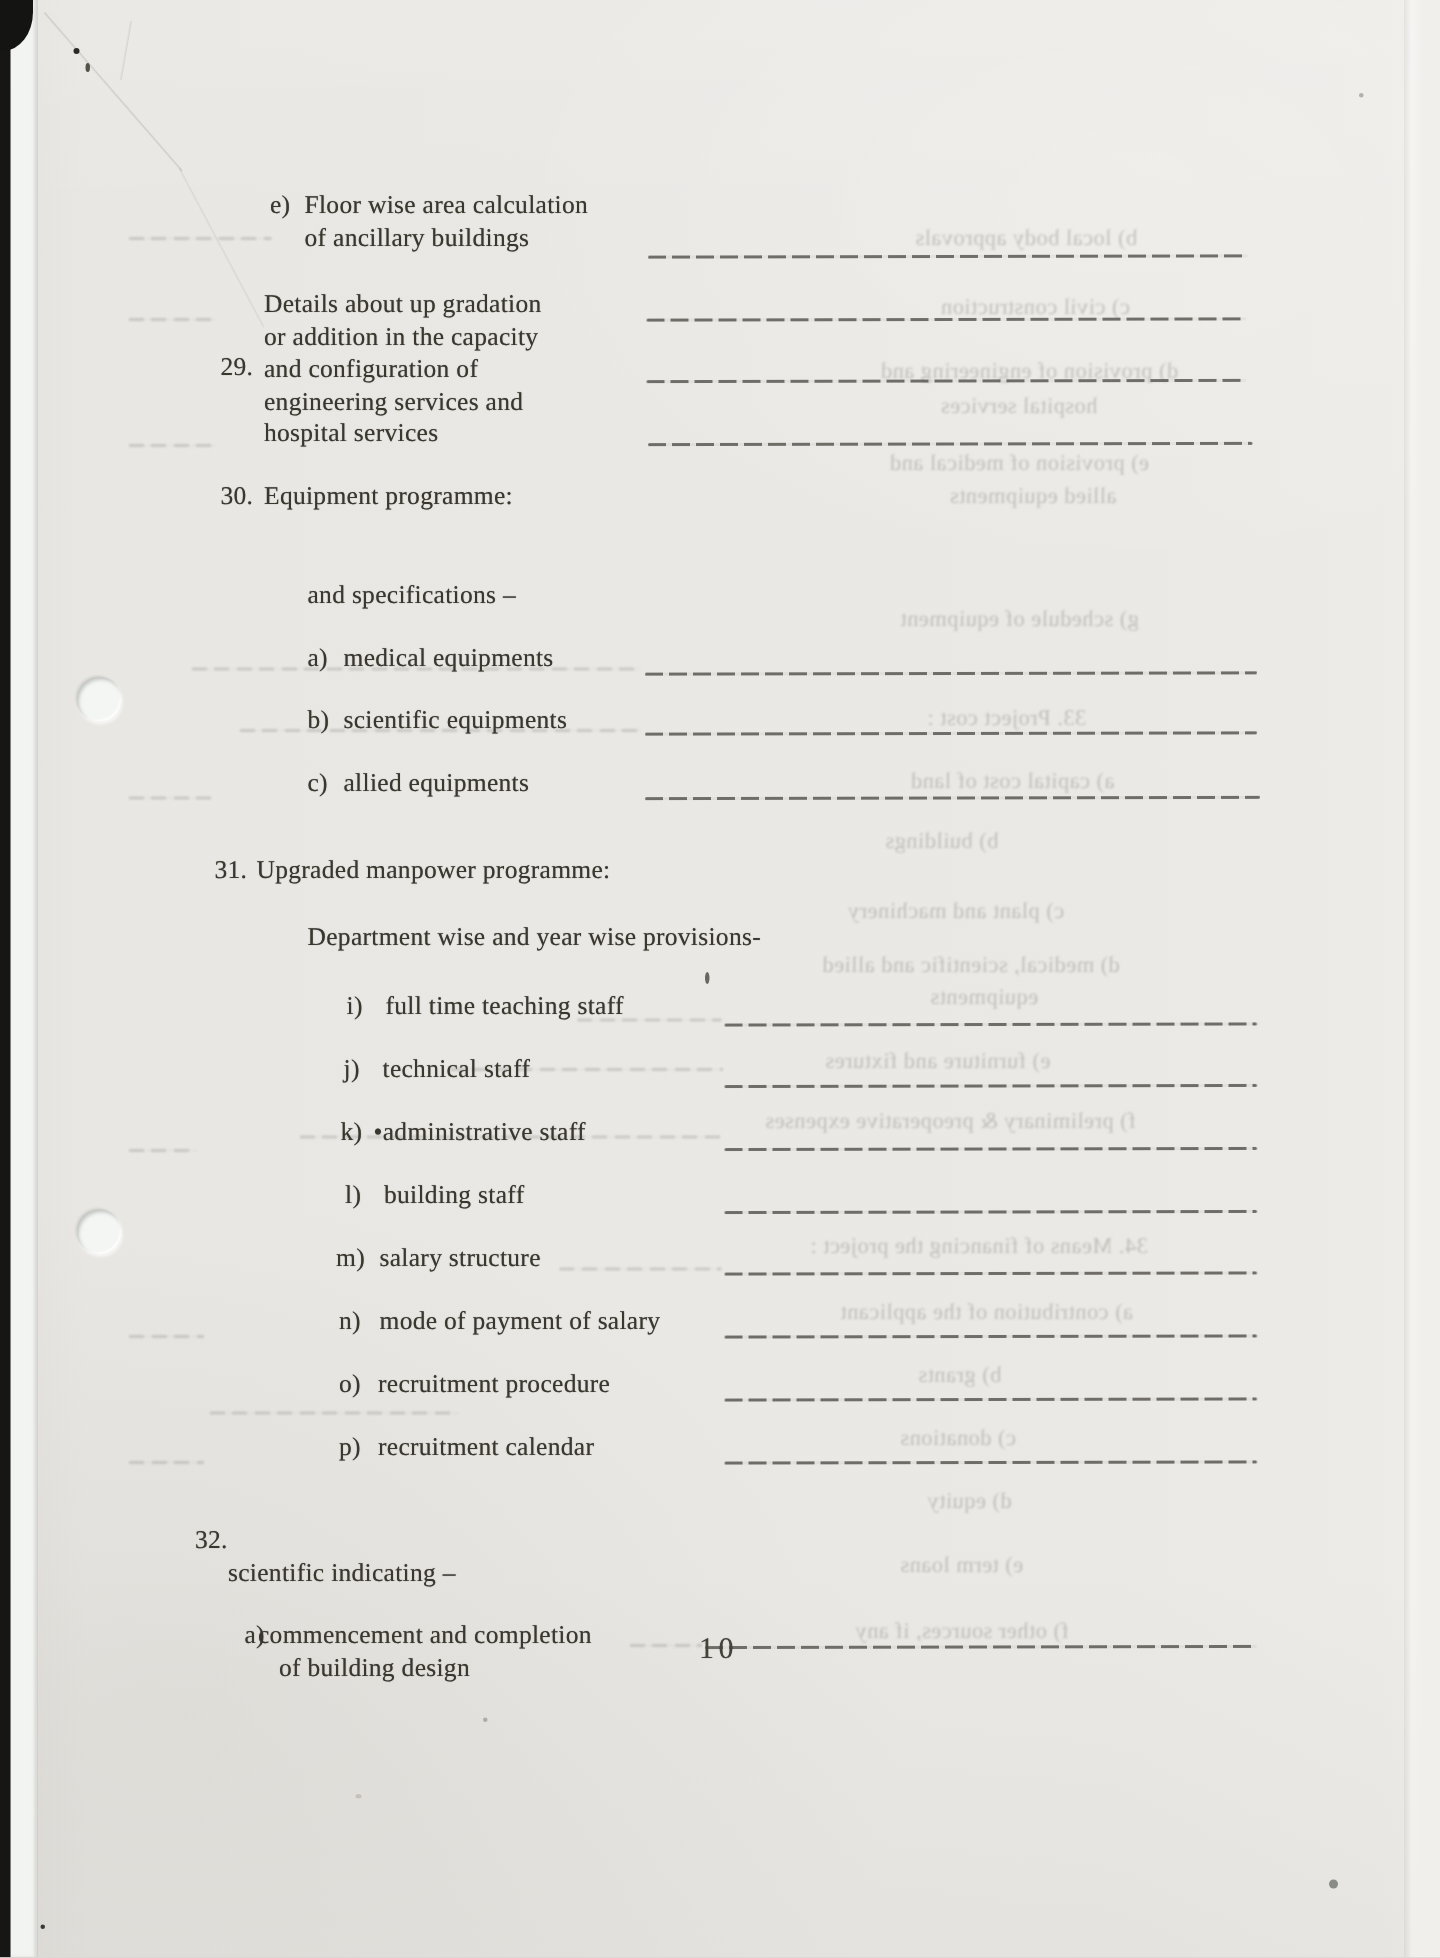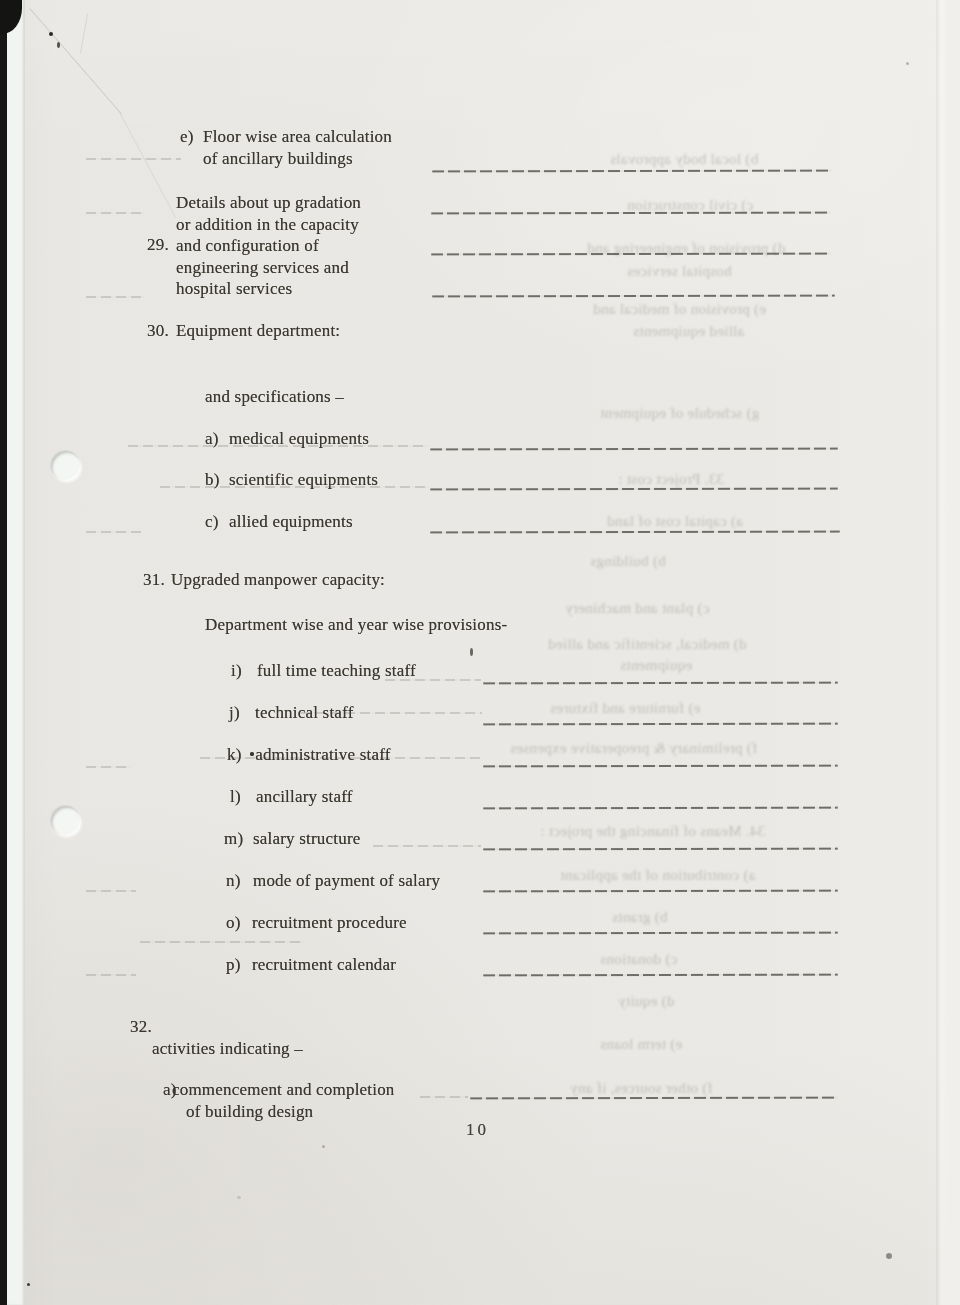--- a/index.html
+++ b/index.html
@@ -49,21 +49,21 @@
     box-shadow: inset 1.5px 2px 2.5px rgba(110,112,108,0.35), inset -1px -1px 1.5px rgba(255,255,255,0.9), 1px 2px 2px rgba(255,255,255,0.6), -1px -1px 1px rgba(120,120,115,0.12);
   }
   .punch-top{left:51px;top:451px;}
   .punch-bottom{left:51px;top:806px;}
   .speck{position:absolute;border-radius:50%;z-index:3;}
   .crease{position:absolute;height:1px;background:rgba(115,110,102,0.22);transform-origin:left top;z-index:1;filter:blur(0.4px);}
   .crease-1{left:30px;top:8px;width:140px;transform:rotate(49deg);}
   .crease-2{left:120px;top:112px;width:120px;transform:rotate(62deg);background:rgba(115,110,102,0.12);}
   .crease-3{left:88px;top:14px;width:40px;transform:rotate(100deg);background:rgba(115,110,102,0.16);}
   .page-number{
-    position:absolute;left:466px;top:1120px;font-size:17px;color:#45423a;letter-spacing:3px;
+    position:absolute;left:466px;top:1088px;font-size:20px;color:#45423a;letter-spacing:3px;
     text-shadow:0 0 0.6px rgba(57,54,47,0.6);z-index:2;
   }
 </style>
 </head>
 <body>
 
 <div class="scan">
   <div class="crease crease-1"></div>
   <div class="crease crease-2"></div>
   <div class="crease crease-3"></div>
@@ -115,60 +115,60 @@
       <div class="row-label" style="left: 147px; top: 193px; margin-top: 42px;">29.</div>
       <div class="row-line" style="left: 176px; top: 193px;">Details about up gradation</div>
       <div class="row-line" style="left: 176px; top: 214.5px;">or addition in the capacity</div>
       <div class="row-line" style="left: 176px; top: 236px;">and configuration of</div>
       <div class="row-line" style="left: 176px; top: 257.5px;">engineering services and</div>
       <div class="row-line" style="left: 176px; top: 279px;">hospital services</div>
       <div class="fill-line" style="left: 431px; top: 212px; width: 400px;"></div>
       <div class="fill-line" style="left: 431px; top: 253px; width: 400px;"></div>
       <div class="fill-line" style="left: 432px; top: 295px; width: 403px;"></div>
       <div class="row-label" style="left: 147px; top: 321px;">30.</div>
-      <div class="row-line" style="left: 176px; top: 321px;">Equipment department:</div>
+      <div class="row-line" style="left: 176px; top: 321px;">Equipment programme:</div>
       <div class="row-line" style="left: 205px; top: 387px;">and specifications –</div>
       <div class="row-label" style="left: 205px; top: 429px;">a)</div>
       <div class="row-line" style="left: 229px; top: 429px;">medical equipments</div>
       <div class="fill-line" style="left: 430px; top: 448px; width: 408px;"></div>
       <div class="row-label" style="left: 205px; top: 470px;">b)</div>
       <div class="row-line" style="left: 229px; top: 470px;">scientific equipments</div>
       <div class="fill-line" style="left: 430px; top: 488px; width: 408px;"></div>
       <div class="row-label" style="left: 205px; top: 512px;">c)</div>
       <div class="row-line" style="left: 229px; top: 512px;">allied equipments</div>
       <div class="fill-line" style="left: 430px; top: 531px; width: 410px;"></div>
       <div class="row-label" style="left: 143px; top: 570px; font-family: Liberation Serif, serif;">31.</div>
-      <div class="row-line" style="left: 171px; top: 570px;">Upgraded manpower capacity:</div>
+      <div class="row-line" style="left: 171px; top: 570px;">Upgraded manpower programme:</div>
       <div class="row-line" style="left: 205px; top: 615px;">Department wise and year wise provisions-</div>
       <div class="row-label" style="left: 231px; top: 661px;">i)</div>
       <div class="row-line" style="left: 257px; top: 661px;">full time teaching staff</div>
       <div class="fill-line" style="left: 483px; top: 682px; width: 355px;"></div>
       <div class="row-label" style="left: 229px; top: 703px;">j)</div>
       <div class="row-line" style="left: 255px; top: 703px;">technical staff</div>
       <div class="fill-line" style="left: 483px; top: 723px; width: 355px;"></div>
       <div class="row-label" style="left: 227px; top: 745px;">k)</div>
       <div class="row-line" style="left: 249px; top: 745px;">•administrative staff</div>
       <div class="fill-line" style="left: 483px; top: 765px; width: 355px;"></div>
       <div class="row-label" style="left: 230px; top: 787px;">l)</div>
-      <div class="row-line" style="left: 256px; top: 787px;">ancillary staff</div>
+      <div class="row-line" style="left: 256px; top: 787px;">building staff</div>
       <div class="fill-line" style="left: 483px; top: 807px; width: 355px;"></div>
       <div class="row-label" style="left: 224px; top: 829px;">m)</div>
       <div class="row-line" style="left: 253px; top: 829px;">salary structure</div>
       <div class="fill-line" style="left: 483px; top: 848px; width: 355px;"></div>
       <div class="row-label" style="left: 226px; top: 871px;">n)</div>
       <div class="row-line" style="left: 253px; top: 871px;">mode of payment of salary</div>
       <div class="fill-line" style="left: 483px; top: 890px; width: 355px;"></div>
       <div class="row-label" style="left: 226px; top: 913px;">o)</div>
       <div class="row-line" style="left: 252px; top: 913px;">recruitment procedure</div>
       <div class="fill-line" style="left: 483px; top: 932px; width: 355px;"></div>
       <div class="row-label" style="left: 226px; top: 955px;">p)</div>
       <div class="row-line" style="left: 252px; top: 955px;">recruitment calendar</div>
       <div class="fill-line" style="left: 483px; top: 974px; width: 355px;"></div>
       <div class="row-label" style="left: 130px; top: 1017px;">32.</div>
-      <div class="row-line" style="left: 152px; top: 1039px;">activities indicating –</div>
+      <div class="row-line" style="left: 152px; top: 1039px;">scientific indicating –</div>
       <div class="row-label" style="left: 163px; top: 1080px;">a)</div>
       <div class="row-line" style="left: 172px; top: 1080px;">commencement and completion</div>
       <div class="row-line" style="left: 186px; top: 1102px;">of building design</div>
       <div class="fill-line" style="left: 470px; top: 1097px; width: 368px;"></div>
     </div>
   <div class="layer" id="marks">
       <div class="speck" style="left: 49px; top: 32px; width: 4px; height: 4px; background: rgb(42, 42, 40);"></div>
       <div class="speck" style="left: 57px; top: 42px; width: 3px; height: 6px; background: rgb(85, 82, 76);"></div>
       <div class="speck" style="left: 27px; top: 1283px; width: 3px; height: 3px; background: rgb(58, 58, 54);"></div>
       <div class="speck" style="left: 886px; top: 1253px; width: 6px; height: 6px; background: rgb(138, 141, 134);"></div>

